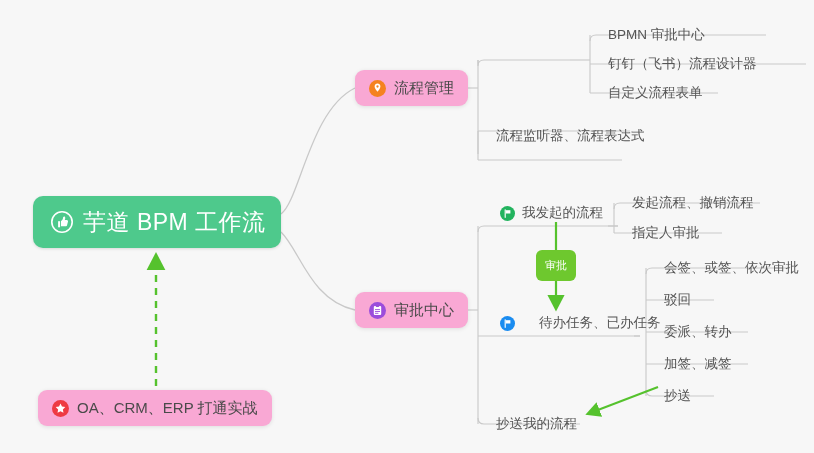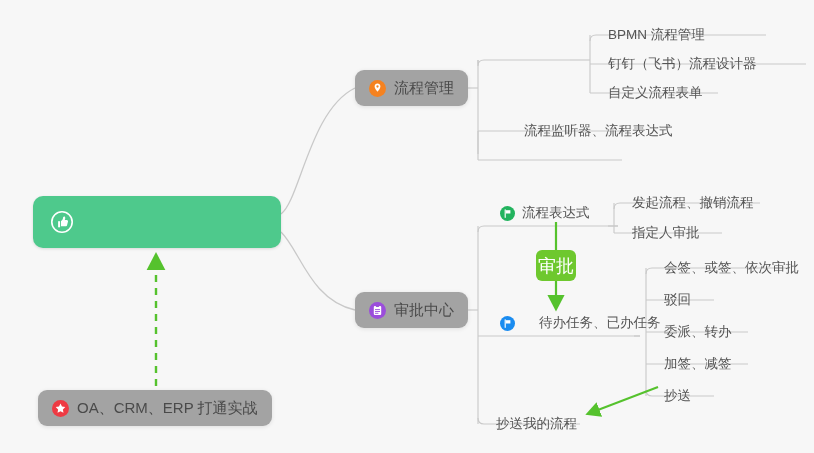--- a/index.html
+++ b/index.html
@@ -19,21 +19,21 @@
   .root{
     left:33px;top:196px;width:248px;height:52px;
     background:#4ec98c;border-radius:10px;
     padding:0 18px;gap:10px;
     box-shadow:0 1px 3px rgba(0,0,0,.12);
   }
   .root .label{color:#ffffff;font-size:23px;letter-spacing:.5px;}
 
   
   .card{
-    background:#a3a3a3;border-radius:9px;
+    background:#f9a8d4;border-radius:9px;
     box-shadow:0 1px 4px rgba(0,0,0,.10);
     padding:0 14px;gap:8px;height:36px;
   }
   .card .label{color:#4a4a4a;font-size:15px;}
 
   .n-process{left:355px;top:70px;}
   .n-approve{left:355px;top:292px;}
 
   
   .leaf{
@@ -46,21 +46,21 @@
   
   .ico{display:inline-block;flex:0 0 auto;position:relative;border-radius:50%;}
   .ico svg{display:block;}
 
   
   .callout{
     position:absolute;left:536px;top:250px;width:40px;height:31px;
     background:#6ec82e;border-radius:6px;
     display:flex;align-items:center;justify-content:center;
   }
-  .callout .label{color:#ffffff;font-size:18px;}
+  .callout .label{color:#ffffff;font-size:11px;}
 
   
   .n-integration{left:38px;top:390px;}
 </style>
 </head>
 <body>
 
 <div id="canvas">
 
   <svg id="svg-layer" viewBox="0 0 814 453" xmlns="http://www.w3.org/2000/svg">
@@ -122,41 +122,42 @@
   </svg>
 
   <div class="node root">
     <span class="ico">
       <svg width="22" height="22" viewBox="0 0 22 22">
         <circle cx="11" cy="11" r="10.2" fill="none" stroke="#ffffff" stroke-width="1.6"></circle>
         <path d="M7.1 10.2h2.0v6.1H7.1z" fill="#ffffff"></path>
         <path d="M10.0 10.0c1.1-.5 1.9-1.6 2.0-2.9.05-.9.4-1.7 1.2-1.7.7 0 1.1.6 1.05 1.5-.04.7-.25 1.4-.5 2.0h2.0c.85 0 1.45.75 1.25 1.55l-.95 3.8c-.15.6-.7 1.05-1.35 1.05h-4.7z" fill="#ffffff"></path>
       </svg>
     </span>
+    <span class="label">芋道 BPM 工作流</span>
   </div>
 
   <div class="node card n-process">
     <span class="ico">
       <svg width="17" height="17" viewBox="0 0 17 17">
         <circle cx="8.5" cy="8.5" r="8.5" fill="#f58220"></circle>
         <path d="M8.5 3.6c-1.6 0-2.9 1.3-2.9 2.9 0 2.1 2.9 5.2 2.9 5.2s2.9-3.1 2.9-5.2c0-1.6-1.3-2.9-2.9-2.9z" fill="#ffffff"></path>
         <circle cx="8.5" cy="6.5" r="1.15" fill="#f58220"></circle>
       </svg>
     </span>
     <span class="label">流程管理</span>
   </div>
 
 
-  <div class="node leaf" style="left:516px;top:117px;">
+  <div class="node leaf" style="left:488px;top:117px;align-items:flex-end;">
     <span class="label">流程监听器、流程表达式</span>
   </div>
 
 
   <div class="node leaf" style="left:600px;top:21px;">
-    <span class="label">BPMN 流程管理</span>
+    <span class="label">BPMN 审批中心</span>
   </div>
   <div class="node leaf" style="left:600px;top:79px;">
     <span class="label">自定义流程表单</span>
   </div>
   <div class="node leaf" style="left:600px;top:50px;">
     <span class="label">钉钉（飞书）流程设计器</span>
   </div>
 
   <div class="node card n-approve">
     <span class="ico">
@@ -171,21 +172,21 @@
   </div>
 
   <div class="node leaf" style="left:492px;top:199px;">
     <span class="ico">
       <svg width="15" height="15" viewBox="0 0 15 15">
         <circle cx="7.5" cy="7.5" r="7.5" fill="#22b35e"></circle>
         <path d="M5.2 3.7v7.6" stroke="#ffffff" stroke-width="1.15" fill="none" stroke-linecap="round"></path>
         <path d="M5.8 4.2h4.6v3.3H5.8z" fill="#ffffff"></path>
       </svg>
     </span>
-    <span class="label">流程表达式</span>
+    <span class="label">我发起的流程</span>
   </div>
 
   <div class="node leaf" style="left:492px;top:309px;gap:24px;">
     <span class="ico">
       <svg width="15" height="15" viewBox="0 0 15 15">
         <circle cx="7.5" cy="7.5" r="7.5" fill="#1a8cf0"></circle>
         <path d="M5.2 3.7v7.6" stroke="#ffffff" stroke-width="1.15" fill="none" stroke-linecap="round"></path>
         <path d="M5.8 4.2h4.6v3.3H5.8z" fill="#ffffff"></path>
       </svg>
     </span>

